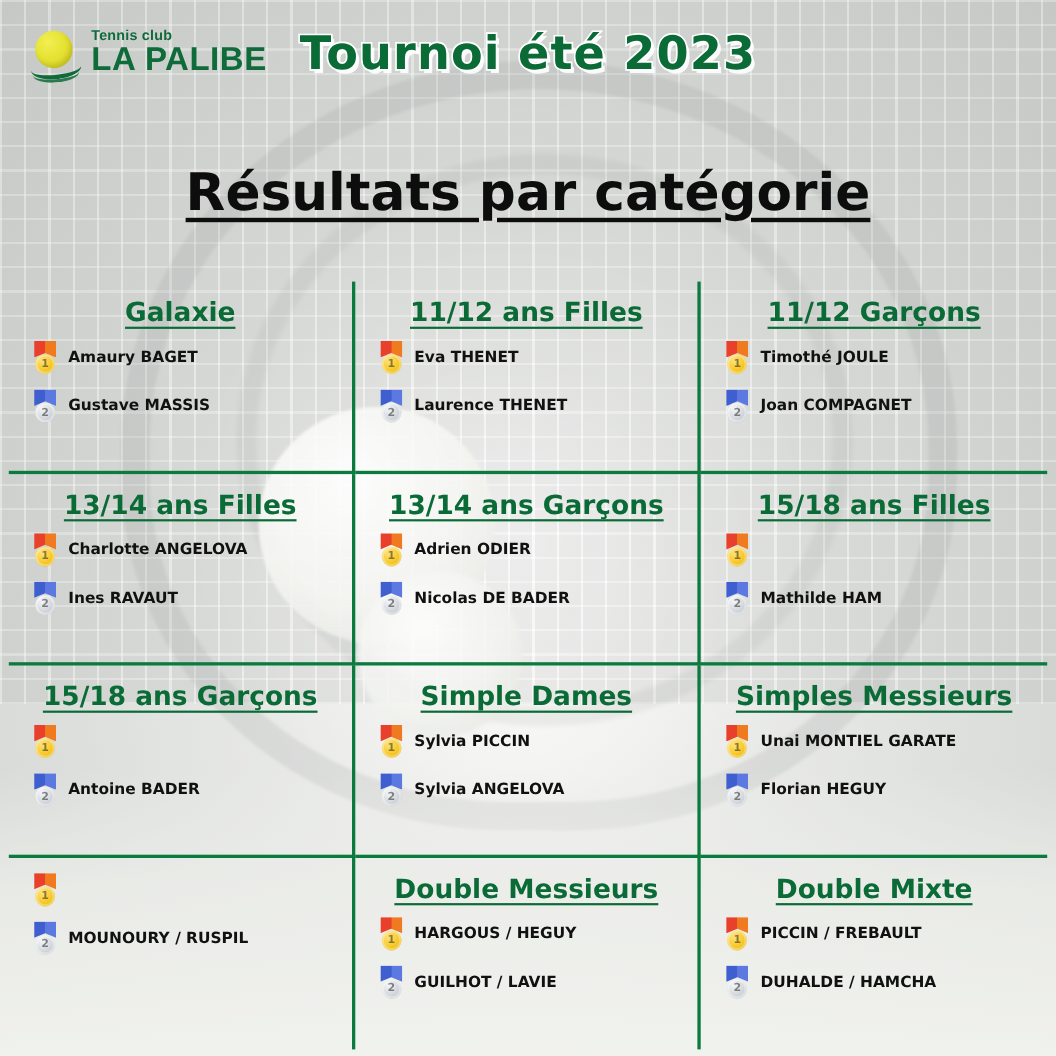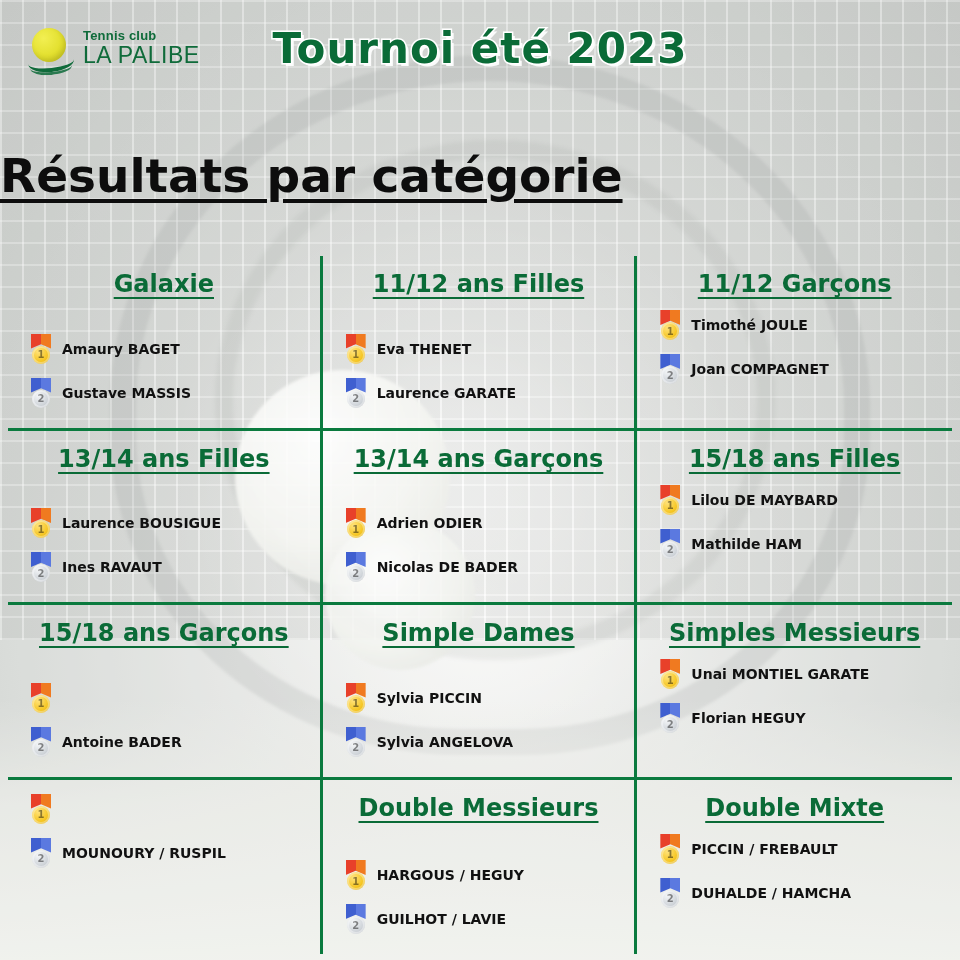--- a/index.html
+++ b/index.html
@@ -101,41 +101,41 @@
     border-radius: 0 0 50% 50%;
     transform: rotate(-5deg);
     opacity: .85;
   }
   .logo-text { line-height: 1.05; }
   .logo-top {
     font-size: 13px; color: #0f6b3a; font-weight: 700;
     letter-spacing: .2px;
   }
   .logo-main {
-    font-size: 23px; color: #0f6b3a; font-weight: 400;
+    font-size: 30px; color: #0f6b3a; font-weight: 700;
     letter-spacing: .5px;
   }
 
   
   .title {
     position: absolute; left: 0; right: 0; top: 24px;
     text-align: center;
     font-family: "DejaVu Sans", sans-serif;
     font-size: 42px; font-weight: 800;
     letter-spacing: 1px;
     color: #0a6b37;
     -webkit-text-stroke: 3px #ffffff;
     paint-order: stroke fill;
     text-shadow:
       0 0 0 #fff,
       3px 3px 0 rgba(255,255,255,0.9);
   }
   .subtitle {
     position: absolute; left: 0; right: 0; top: 148px;
-    text-align: left;
+    text-align: center;
     font-family: "DejaVu Sans", sans-serif;
     font-size: 47px; font-weight: 800;
     color: #0d0d0d;
     text-decoration: underline;
     text-underline-offset: 7px;
     text-decoration-thickness: 4px;
   }
 
   
   .grid {
@@ -144,21 +144,21 @@
     display: grid;
     grid-template-columns: repeat(3, 1fr);
     grid-template-rows: repeat(4, 1fr);
   }
   .cell {
     position: relative;
     padding: 14px 6px 6px 6px;
     display: flex; flex-direction: column; align-items: center;
   }
   
-  .cell:not(:nth-child(3n)) { border-right: 3px solid #0a7a3e; justify-content: space-between; }
+  .cell:not(:nth-child(3n)) { border-right: 3px solid #0a7a3e; }
   .cell:nth-child(-n+9) { border-bottom: 3px solid #0a7a3e; }
 
   .cat-title {
     font-family: "DejaVu Sans", sans-serif;
     font-size: 24px; font-weight: 800;
     color: #0a6b37;
     text-decoration: underline;
     text-underline-offset: 5px;
     text-decoration-thickness: 2px;
     margin-bottom: 12px;
@@ -255,21 +255,21 @@
               <span class="ribbon"></span>
               <span class="disc">1</span>
             </span>
           <span class="pname">Eva THENET</span>
         </div>
         <div class="player">
           <span class="medal silver">
               <span class="ribbon"></span>
               <span class="disc">2</span>
             </span>
-          <span class="pname">Laurence GARATE</span>
+          <span class="pname">Laurence THENET</span>
         </div>
       </div>
     </div>
 
     <div class="cell">
       <div class="cat-title">11/12 Garçons</div>
       <div class="players">
         <div class="player">
           <span class="medal gold">
               <span class="ribbon"></span>
@@ -288,21 +288,21 @@
     </div>
 
     <div class="cell">
       <div class="cat-title">13/14 ans Filles</div>
       <div class="players">
         <div class="player">
           <span class="medal gold">
               <span class="ribbon"></span>
               <span class="disc">1</span>
             </span>
-          <span class="pname">Laurence BOUSIGUE</span>
+          <span class="pname">Charlotte ANGELOVA</span>
         </div>
         <div class="player">
           <span class="medal silver">
               <span class="ribbon"></span>
               <span class="disc">2</span>
             </span>
           <span class="pname">Ines RAVAUT</span>
         </div>
       </div>
     </div>
@@ -328,21 +328,20 @@
     </div>
 
     <div class="cell">
       <div class="cat-title">15/18 ans Filles</div>
       <div class="players">
         <div class="player">
           <span class="medal gold">
               <span class="ribbon"></span>
               <span class="disc">1</span>
             </span>
-          <span class="pname">Lilou DE MAYBARD</span>
         </div>
         <div class="player">
           <span class="medal silver">
               <span class="ribbon"></span>
               <span class="disc">2</span>
             </span>
           <span class="pname">Mathilde HAM</span>
         </div>
       </div>
     </div>

